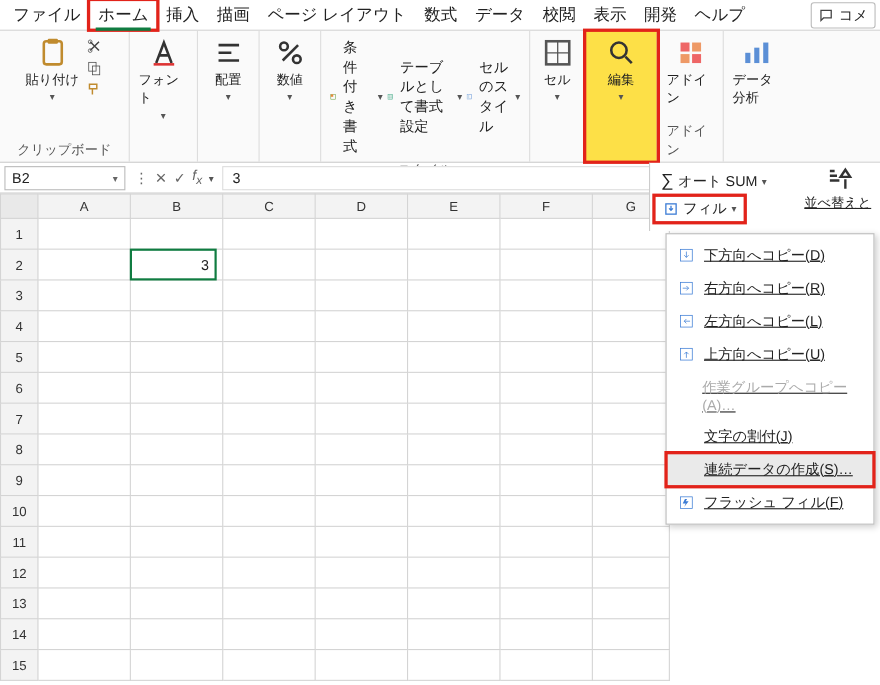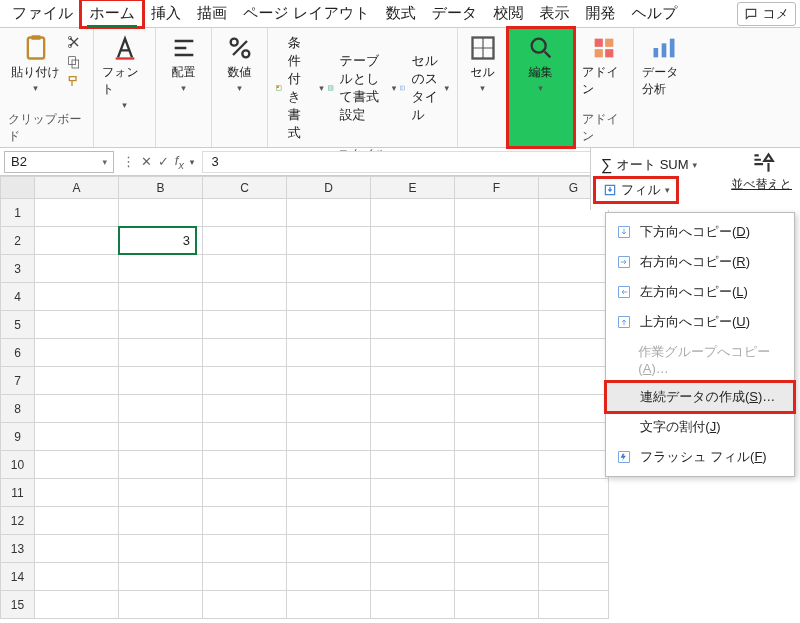--- a/index.html
+++ b/index.html
@@ -36,21 +36,21 @@
 .fx-icons { display:flex; gap:6px; padding:0 8px; color:#666; align-items:center; }
 .formula-field { flex:1; height:22px; border:1px solid #ddd; background:#fff; padding:2px 8px; display:flex; align-items:center; }
 
 
 .edit-panel { position:absolute; right:0; top:148px; width:210px; background:#fff; border-left:1px solid #ccc; padding:4px 4px 8px; z-index:5; }
 .autosum { display:flex; align-items:center; gap:4px; padding:4px 6px; font-size:13px; }
 .fill-btn { display:inline-flex; align-items:center; gap:4px; padding:3px 8px; font-size:13px; cursor:pointer; }
 .sort-big { position:absolute; right:8px; top:150px; display:flex; flex-direction:column; align-items:center; font-size:12px; z-index:6;text-decoration:underline; }
 
 
-.fill-menu { position:absolute; left:605px; top:212px; width:190px; background:#fff; border:1px solid #bbb; box-shadow:2px 2px 6px rgba(0,0,0,.2); z-index:10; padding:4px 0; }
+.fill-menu { position:absolute; left:605px; top:212px; width:190px; background:#fff; border:1px solid #bbb; box-shadow:2px 2px 6px rgba(0,0,0,.2); z-index:10; padding:4px 0;text-decoration:underline; }
 .fill-menu .mi { display:flex; align-items:center; gap:8px; padding:6px 10px; font-size:13px; cursor:pointer; }
 .fill-menu .mi svg { width:16px; height:16px; flex-shrink:0; }
 .fill-menu .mi.disabled { color:#aaa; }
 .fill-menu .mi.sel { background:#eaeaea; }
 
 
 .grid-wrap { position:relative; }
 table.sheet { border-collapse:collapse; table-layout:fixed; }
 table.sheet th, table.sheet td { border:1px solid #d4d4d4; font-weight:normal; }
 table.sheet th { background:#f3f3f3; font-size:12px; color:#333; text-align:center; }
@@ -80,21 +80,21 @@
   <div class="comment-btn">
     <svg width="14" height="14" viewBox="0 0 24 24">
         <path fill="none" stroke="#444" stroke-width="2" d="M4 4h16v12H8l-4 4z"></path>
       </svg>
     <span>コメ</span>
   </div>
 </div>
 
 <div class="ribbon">
 
-  <div class="group" style="width:94px">
+  <div class="group" style="width:118px">
     <div class="gicons">
       <div class="big">
         <svg viewBox="0 0 24 24">
             <rect x="5" y="3" width="14" height="18" rx="2" fill="none" stroke="#c08b2e" stroke-width="2"></rect>
             <rect x="8" y="1" width="8" height="4" rx="1" fill="#c08b2e"></rect>
           </svg>
         <span>貼り付け</span>
         <span class="chev">▾</span>
       </div>
       <div class="mini-col">
@@ -186,21 +186,21 @@
       <svg viewBox="0 0 24 24">
           <rect x="3" y="3" width="18" height="18" fill="none" stroke="#555" stroke-width="2"></rect>
           <path d="M3 12h18M12 3v18" stroke="#555"></path>
         </svg>
       <span>セル</span>
       <span class="chev">▾</span>
     </div>
     <div></div>
   </div>
 
-  <div class="group hl" style="width:66px;background:#22c55e">
+  <div class="group hl" style="width:66px;background:#fde047">
     <div class="big">
       <svg viewBox="0 0 24 24">
           <circle cx="10" cy="10" r="6" fill="none" stroke="#333" stroke-width="2"></circle>
           <path d="M15 15l5 5" stroke="#333" stroke-width="2"></path>
         </svg>
       <span>編集</span>
       <span class="chev">▾</span>
     </div>
     <div></div>
   </div>
@@ -299,27 +299,27 @@
     <svg viewBox="0 0 24 24">
         <rect x="4" y="4" width="16" height="16" fill="none" stroke="#3a7bd5"></rect>
         <path d="M12 17V9m-3 3l3-3 3 3" stroke="#3a7bd5" fill="none"></path>
       </svg>
     <span><span>上方向へコピー(</span><u class="acc">U</u><span>)</span></span>
   </div>
   <div class="mi disabled">
     <span style="width:16px"></span>
     <span><span>作業グループへコピー(</span><u class="acc">A</u><span>)…</span></span>
   </div>
+  <div class="mi">
+    <span style="width:16px"></span>
+    <span><span>文字の割付(</span><u class="acc">J</u><span>)</span></span>
+  </div>
   <div class="mi sel hl">
     <span style="width:16px"></span>
     <span><span>連続データの作成(</span><u class="acc">S</u><span>)…</span></span>
-  </div>
-  <div class="mi">
-    <span style="width:16px"></span>
-    <span><span>文字の割付(</span><u class="acc">J</u><span>)</span></span>
   </div>
   <div class="mi">
     <svg viewBox="0 0 24 24">
         <rect x="4" y="4" width="16" height="16" fill="none" stroke="#3a7bd5"></rect>
         <path d="M10 7l-3 6h4l-2 5 6-8h-4l2-3z" fill="#3a7bd5"></path>
       </svg>
     <span><span>フラッシュ フィル(</span><u class="acc">F</u><span>)</span></span>
   </div>
 </div>
 

